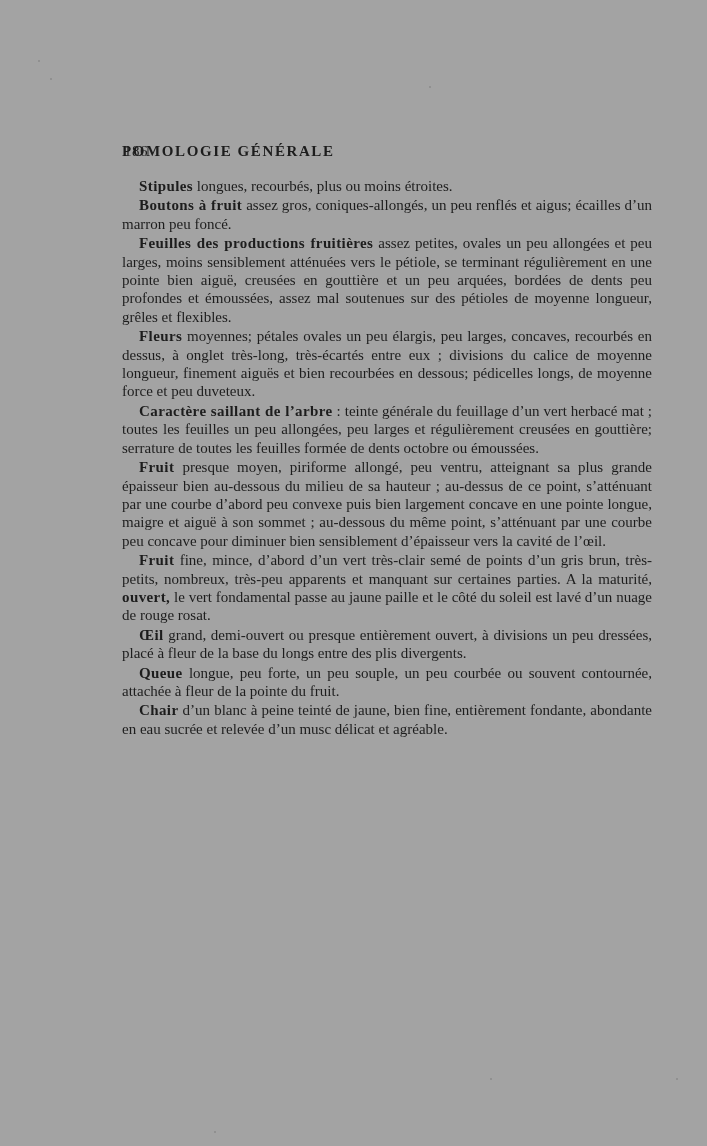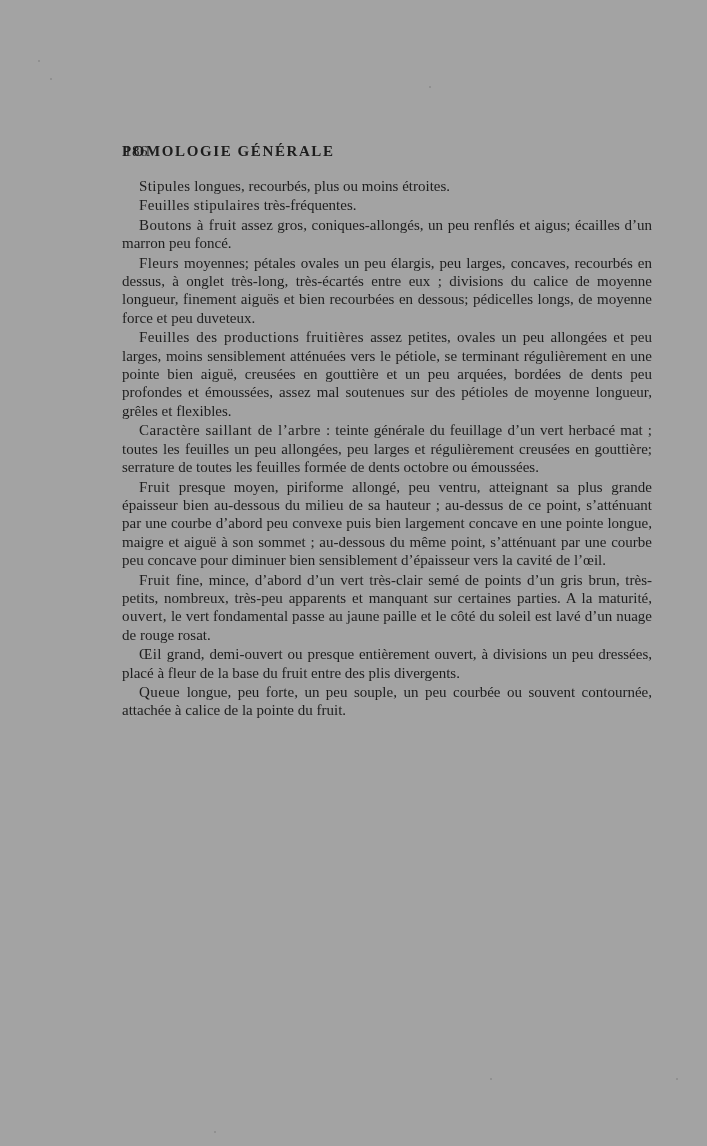--- a/index.html
+++ b/index.html
@@ -46,21 +46,21 @@
     width: 530px;
     font-size: 15px;
     line-height: 18.4px;
     text-align: justify;
   }
   .body-text p {
     margin: 0 0 1px 0;
     text-indent: 17px;
   }
   .term {
-    font-weight: normal;
+    font-weight: bold;
     letter-spacing: 0.4px;
   }
   .speck {
     position: absolute;
     background: #8a8a8a;
     border-radius: 50%;
     width: 2px;
     height: 2px;
   }
 </style>
@@ -69,29 +69,29 @@
 
 <div class="page">
 
   <div class="page-header">
     <span class="page-number">186</span>
     <span class="header-title">POMOLOGIE GÉNÉRALE</span>
   </div>
 
   <div class="body-text">
     <p><b class="term">Stipules</b><span> longues, recourbés, plus ou moins étroites.</span></p>
-    <p><b class="term">Feuilles stipulaires</b><span> très-fréquentes.</span></p>
     <p><b class="term">Boutons à fruit</b><span> assez gros, coniques-allongés, un peu renflés et aigus; écailles d’un marron peu foncé.</span></p>
+    <p><b class="term">Feuilles des productions fruitières</b><span> assez petites, ovales un peu allongées et peu larges, moins sensiblement atténuées vers le pétiole, se terminant régulièrement en une pointe bien aiguë, creusées en gouttière et un peu arquées, bordées de dents peu profondes et émoussées, assez mal soutenues sur des pétioles de moyenne longueur, grêles et flexibles.</span></p>
     <p><b class="term">Fleurs</b><span> moyennes; pétales ovales un peu élargis, peu larges, concaves, recourbés en dessus, à onglet très-long, très-écartés entre eux ; divisions du calice de moyenne longueur, finement aiguës et bien recourbées en dessous; pédicelles longs, de moyenne force et peu duveteux.</span></p>
-    <p><b class="term">Feuilles des productions fruitières</b><span> assez petites, ovales un peu allongées et peu larges, moins sensiblement atténuées vers le pétiole, se terminant régulièrement en une pointe bien aiguë, creusées en gouttière et un peu arquées, bordées de dents peu profondes et émoussées, assez mal soutenues sur des pétioles de moyenne longueur, grêles et flexibles.</span></p>
     <p><b class="term">Caractère saillant de l’arbre</b><span> : teinte générale du feuillage d’un vert herbacé mat ; toutes les feuilles un peu allongées, peu larges et régulièrement creusées en gouttière; serrature de toutes les feuilles formée de dents octobre ou émoussées.</span></p>
     <p><b class="term">Fruit</b><span> presque moyen, piriforme allongé, peu ventru, atteignant sa plus grande épaisseur bien au-dessous du milieu de sa hauteur ; au-dessus de ce point, s’atténuant par une courbe d’abord peu convexe puis bien largement concave en une pointe longue, maigre et aiguë à son sommet ; au-dessous du même point, s’atténuant par une courbe peu concave pour diminuer bien sensiblement d’épaisseur vers la cavité de l’œil.</span></p>
     <p><b class="term">Fruit</b><span> fine, mince, d’abord d’un vert très-clair semé de points d’un gris brun, très-petits, nombreux, très-peu apparents et manquant sur certaines parties. A la maturité, </span><b class="term">ouvert,</b><span> le vert fondamental passe au jaune paille et le côté du soleil est lavé d’un nuage de rouge rosat.</span></p>
-    <p><b class="term">Œil</b><span> grand, demi-ouvert ou presque entièrement ouvert, à divisions un peu dressées, placé à fleur de la base du fruit entre des plis divergents.</span></p>
-    <p><b class="term">Queue</b><span> longue, peu forte, un peu souple, un peu courbée ou souvent contournée, attachée à calice de la pointe du fruit.</span></p>
+    <p><b class="term">Œil</b><span> grand, demi-ouvert ou presque entièrement ouvert, à divisions un peu dressées, placé à fleur de la base du longs entre des plis divergents.</span></p>
+    <p><b class="term">Queue</b><span> longue, peu forte, un peu souple, un peu courbée ou souvent contournée, attachée à fleur de la pointe du fruit.</span></p>
+    <p><b class="term">Chair</b><span> d’un blanc à peine teinté de jaune, bien fine, entièrement fondante, abondante en eau sucrée et relevée d’un musc délicat et agréable.</span></p>
   </div>
 
   <div class="speck" style="left:38px; top:60px;"></div>
   <div class="speck" style="left:50px; top:78px;"></div>
   <div class="speck" style="left:429px; top:86px;"></div>
   <div class="speck" style="left:490px; top:1078px;"></div>
   <div class="speck" style="left:214px; top:1131px;"></div>
   <div class="speck" style="left:676px; top:1078px;"></div>
 
 </div>

